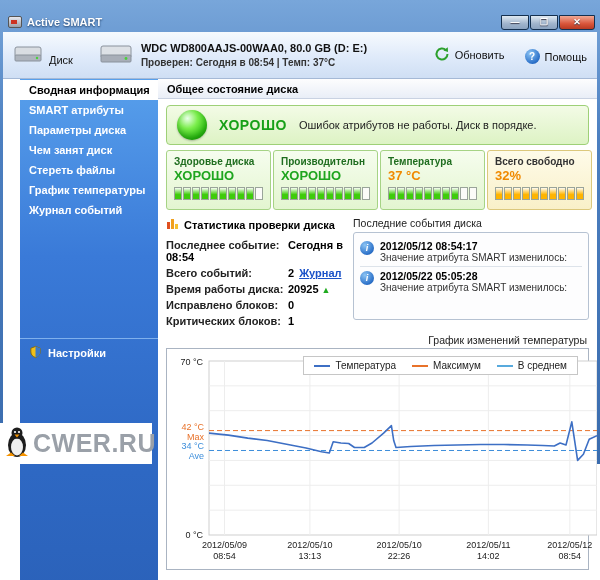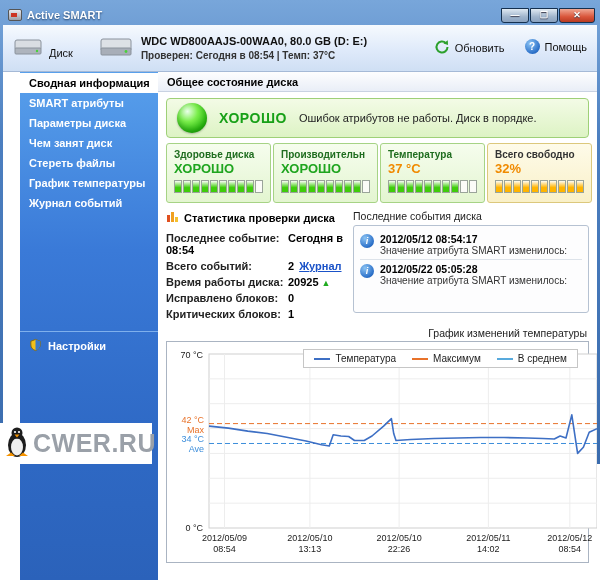--- a/index.html
+++ b/index.html
@@ -1,41 +1,41 @@
 <!DOCTYPE html>
 <html><head>
 <meta charset="utf-8">
 <style>
   * { box-sizing: border-box; margin: 0; padding: 0; font-family: "Liberation Sans", sans-serif; }
   html,body { width:600px; height:580px; overflow:hidden; background:#fff; }
 
   .window { width:600px; height:464px; position:relative;
     background:linear-gradient(180deg,#78a6da 0%,#4c7fc0 30%,#3a6cae 100%);
-    padding:3px 3px 3px 3px; }
+    padding:10px 3px 3px 3px; }
 
   
   .titlebar { height:22px; display:flex; align-items:center; padding:2px 2px 0 5px;
     color:#fff; font-size:11px; font-weight:bold; text-shadow:0 1px 2px rgba(10,40,80,.8); }
   .app-icon { width:14px; height:12px; margin-right:5px;
     background:linear-gradient(180deg,#e8e8ee,#9aa0aa); border:1px solid #555; border-radius:2px; position:relative; }
   .app-icon:after { content:""; position:absolute; left:2px; top:3px; width:6px; height:4px; background:#cc3322; }
   .win-buttons { margin-left:auto; display:flex; }
   .wbtn { width:28px; height:15px; border:1px solid #14304f; border-radius:0 0 3px 3px; margin-left:1px;
     background:linear-gradient(180deg,#dfe9f2,#9fb4cc 60%,#8ba3c0); color:#fff; font-size:9px; line-height:13px;
     text-align:center; text-shadow:0 1px 1px #334; cursor:pointer; }
   .wbtn.close { width:36px; background:linear-gradient(180deg,#f0a894,#d9553a 60%,#b83a22); }
 
   
   .toolbar { height:47px; background:linear-gradient(180deg,#f6fafe 0%,#dfeafa 55%,#cfdff4 100%);
     border-bottom:1px solid #a5b9d6; display:flex; align-items:center; padding:0 10px; font-size:11px; color:#111; }
   .tb-disk { display:flex; align-items:flex-end; gap:6px; cursor:pointer; }
   .tb-info { display:flex; align-items:center; gap:8px; margin-left:26px; }
   .disk-name { font-weight:bold; font-size:11px; }
   .disk-status { font-size:10px; color:#333; margin-top:3px;font-weight:bold; }
-  .tb-actions { margin-left:auto; display:flex; align-items:flex-start; gap:20px; }
+  .tb-actions { margin-left:auto; display:flex; align-items:flex-end; gap:20px; }
   .tb-act { display:flex; align-items:center; gap:5px; cursor:pointer; }
   .help-icon { width:15px; height:15px; border-radius:50%; color:#fff; font-size:10px; font-weight:bold;
     text-align:center; line-height:15px; background:radial-gradient(circle at 35% 30%,#8cc4f4,#2a6fc8 70%,#1a4f98); }
 
   
   .app-body { display:flex; height:508px; background:#fff; }
   .sidebar { width:138px; flex:0 0 138px;
     background:linear-gradient(180deg,#58a0ec 0%,#3a7ad8 35%,#2f6ac6 70%,#2b62ba 100%);
     color:#fff; font-size:11px; font-weight:bold; padding-top:1px; display:flex; flex-direction:column;margin-left:17px; }
   .side-item { padding:4px 9px; cursor:pointer; white-space:nowrap; }

